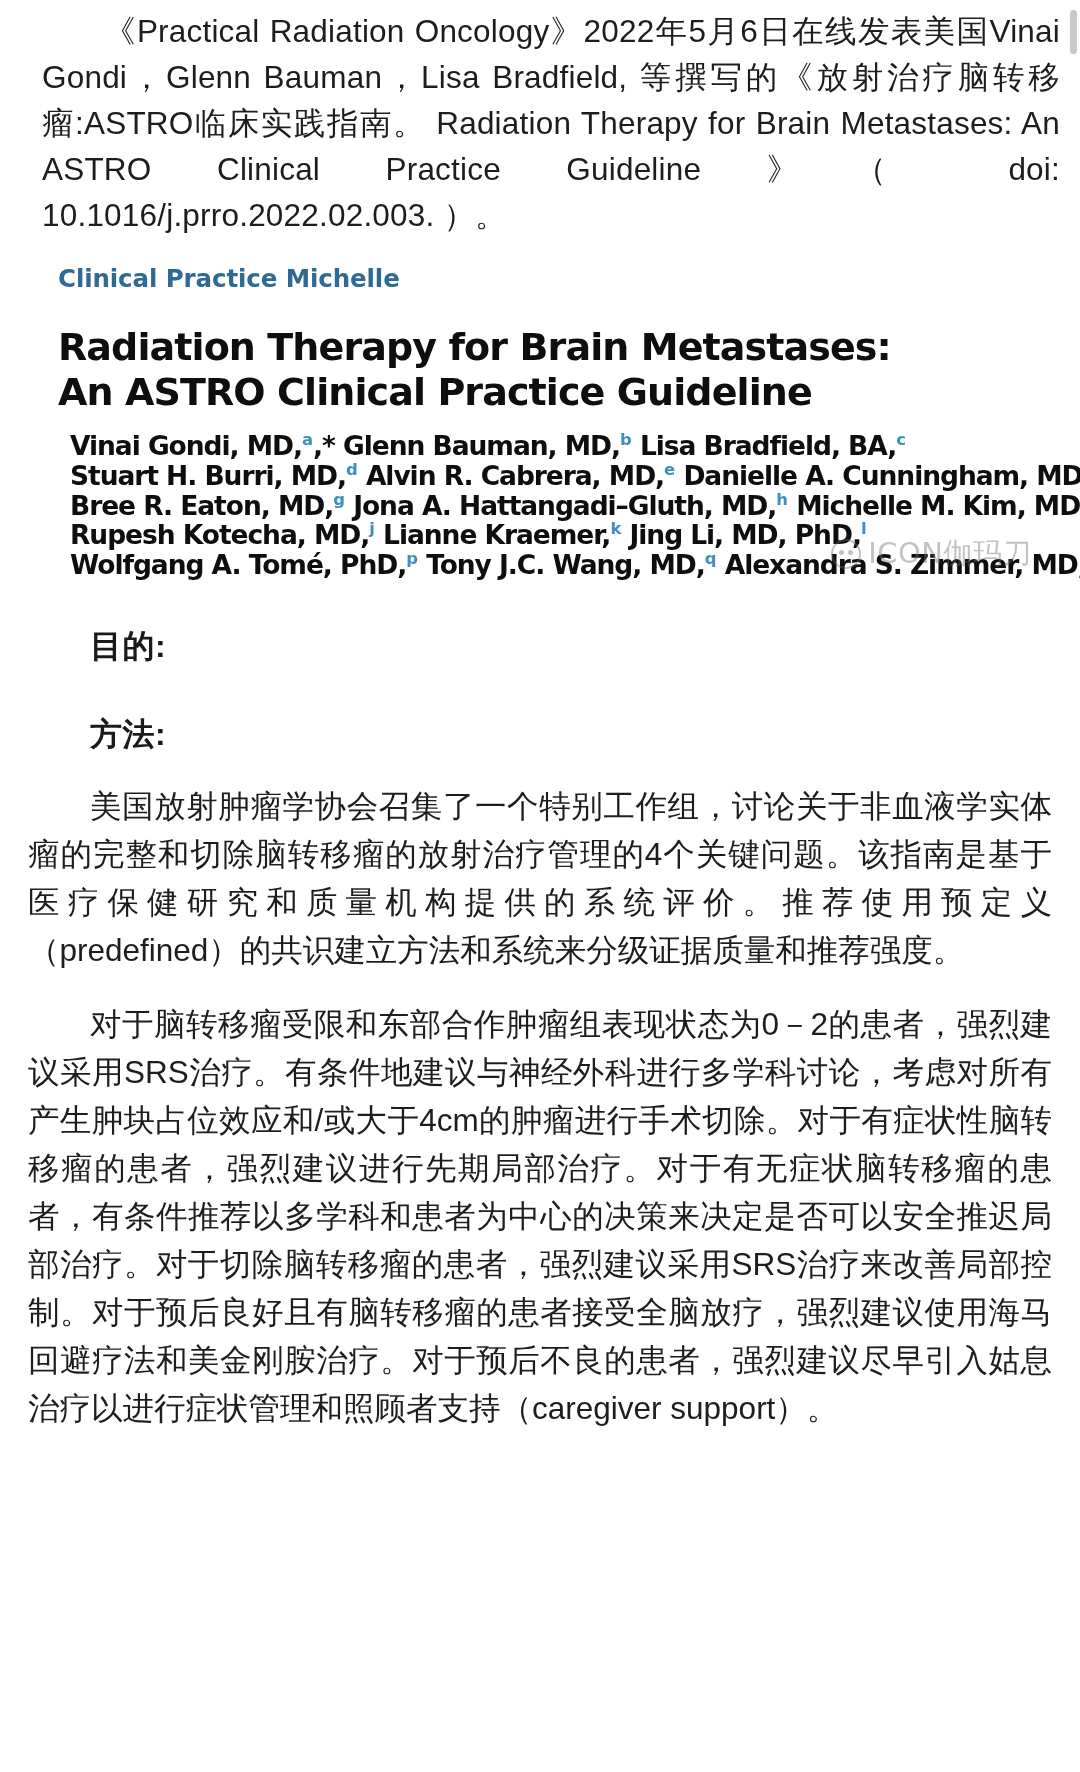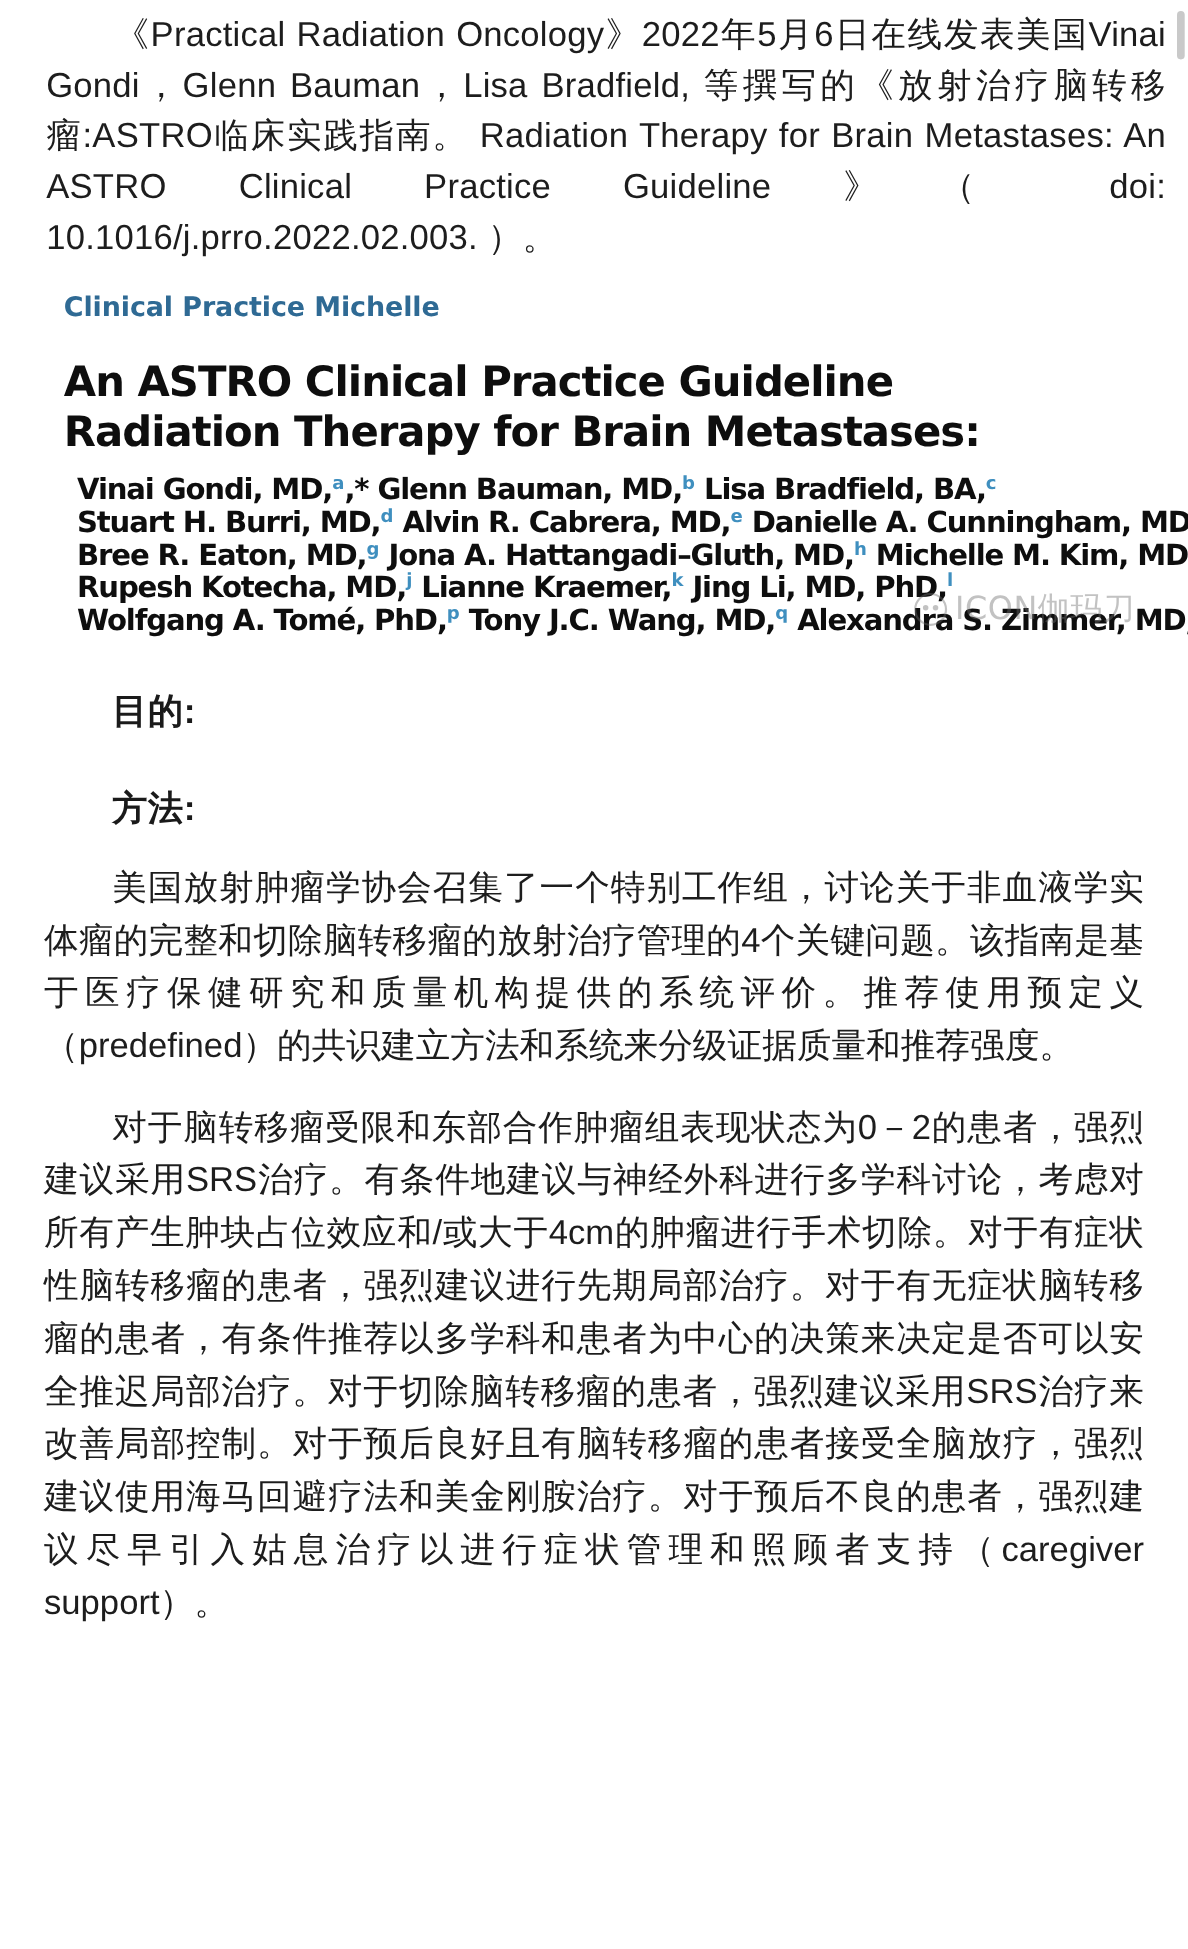--- a/index.html
+++ b/index.html
@@ -108,21 +108,21 @@
   .wm-logo::after  { width: 5px; height: 5px; right: 6px; top: 9px; }
   .wm-text {
     font-size: 29px;
     color: #6f6f6f;
     font-family: "DejaVu Sans", sans-serif;
     letter-spacing: 0.5px;
     white-space: nowrap;
   }
 
   
-  .section { padding: 0 40px; }
+  .section { padding: 0 28px; }
   .section-heading {
     font-size: 32px;
     font-weight: bold;
     color: #1a1a1a;
     margin: 44px 0 0 0;
     padding-left: 62px;
     line-height: 44px;
     letter-spacing: 0.5px;
   }
   .section-body {
@@ -155,22 +155,22 @@
 
 <div class="page">
 
   <p class="intro">《Practical Radiation Oncology》2022年5月6日在线发表美国Vinai Gondi，Glenn Bauman，Lisa Bradfield, 等撰写的《放射治疗脑转移瘤:ASTRO临床实践指南。 Radiation Therapy for Brain Metastases: An ASTRO Clinical Practice Guideline 》（ doi: 10.1016/j.prro.2022.02.003. ）。</p>
 
   <div class="paper-figure">
 
     <div class="paper-kicker">Clinical Practice Michelle</div>
 
     <div class="paper-title">
+      <span class="tline">Radiation Therapy for Brain Metastases:</span>
       <span class="tline">An ASTRO Clinical Practice Guideline</span>
-      <span class="tline">Radiation Therapy for Brain Metastases:</span>
     </div>
 
     <div class="paper-authors" id="author-block">
         <span class="aline">Vinai Gondi, MD,<sup>a</sup>,* Glenn Bauman, MD,<sup>b</sup> Lisa Bradfield, BA,<sup>c</sup></span>
         <span class="aline">Stuart H. Burri, MD,<sup>d</sup> Alvin R. Cabrera, MD,<sup>e</sup> Danielle A. Cunningham, MD,<sup>f</sup></span>
         <span class="aline">Bree R. Eaton, MD,<sup>g</sup> Jona A. Hattangadi–Gluth, MD,<sup>h</sup> Michelle M. Kim, MD,<sup>i</sup></span>
         <span class="aline">Rupesh Kotecha, MD,<sup>j</sup> Lianne Kraemer,<sup>k</sup> Jing Li, MD, PhD,<sup>l</sup></span>
         <span class="aline">Wolfgang A. Tomé, PhD,<sup>p</sup> Tony J.C. Wang, MD,<sup>q</sup> Alexandra S. Zimmer, MD,<sup>r</sup></span>
       </div>
 

